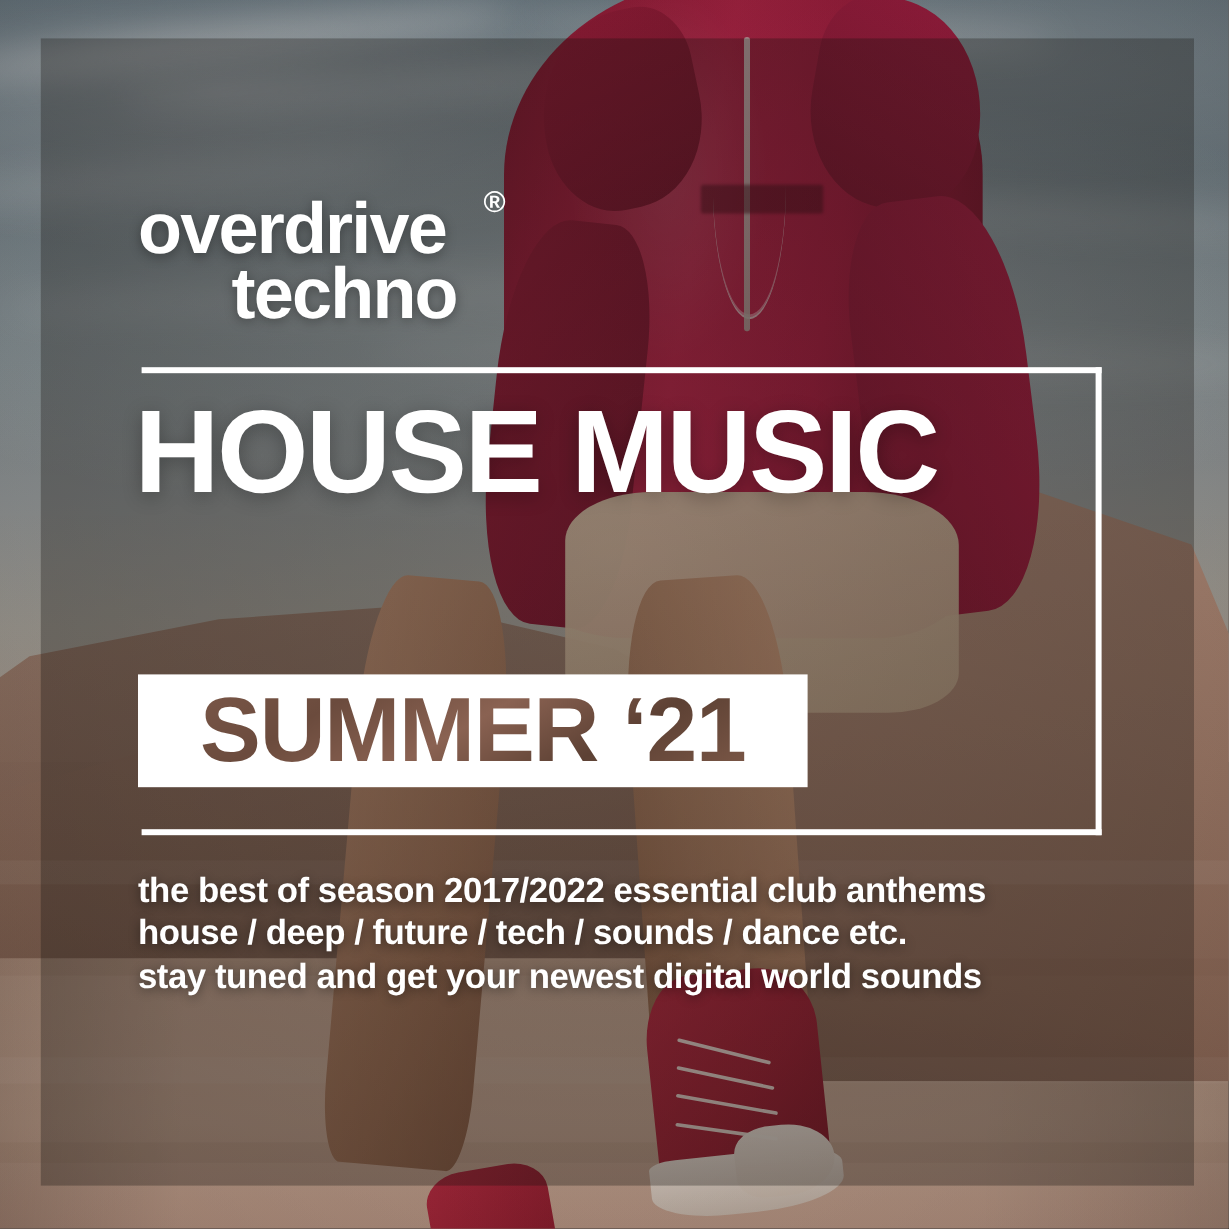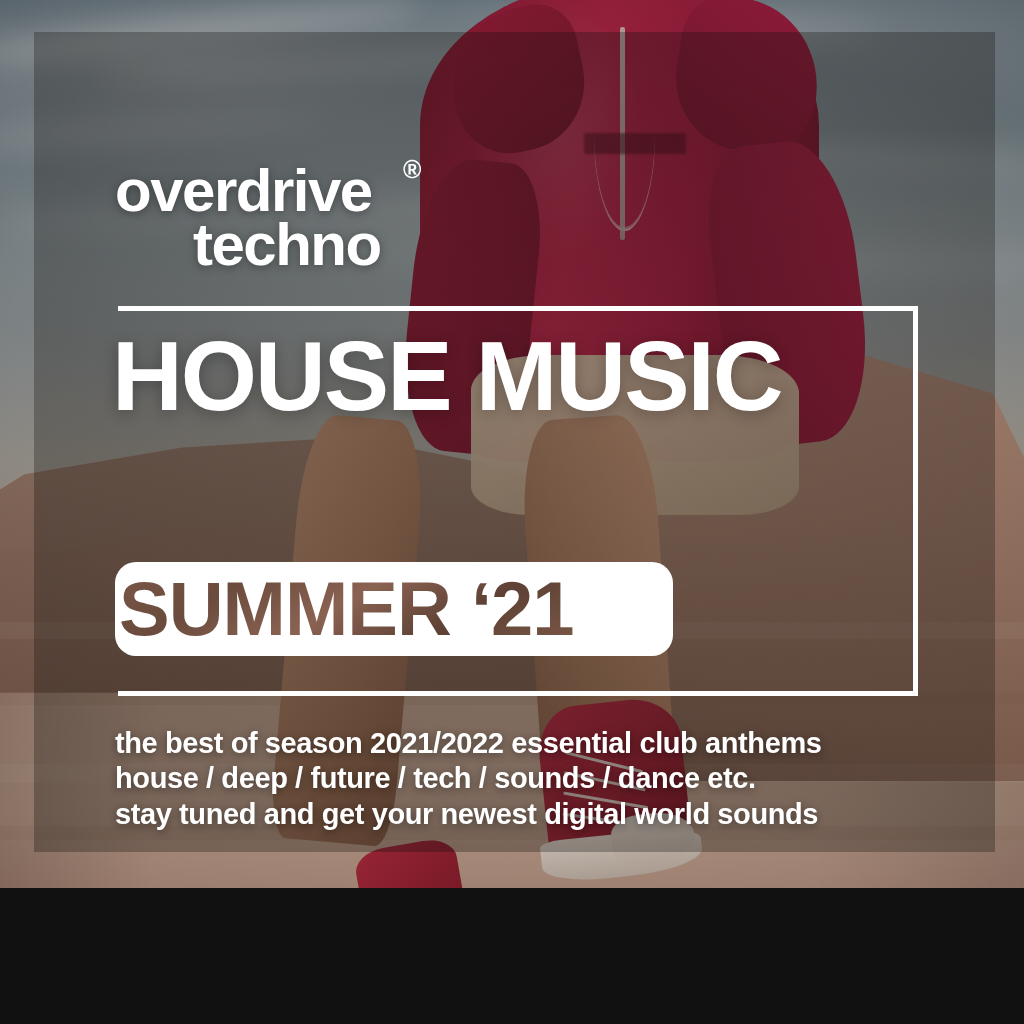--- a/index.html
+++ b/index.html
@@ -5,21 +5,21 @@
   * { margin:0; padding:0; box-sizing:border-box; }
   html,body{ background:#111; }
   body{
     font-family:"Liberation Sans", sans-serif;
     -webkit-font-smoothing:antialiased;
   }
 
   
   #cover{
     position:relative;
-    width:1024px; height:888px;
+    width:1024px; height:1024px;
     overflow:hidden;
     background:#8d7f78;
   }
 
   
   .bg{ position:absolute; inset:0; overflow:hidden; }
 
   
   .sky{
     position:absolute; left:0; top:0; width:100%; height:62%;
@@ -234,21 +234,21 @@
     letter-spacing:-2px;
     text-transform:uppercase;
     text-shadow:0 3px 16px rgba(0,0,0,.28);
   }
   .headline .hl2{ display:block; }
 
   
   .badge{
     position:absolute; left:115px; top:562px; width:558px; height:94px;
     background:#fff;
-    display:flex; align-items:center; justify-content:flex-start;border-radius:21px;
+    display:flex; align-items:center; justify-content:center;
   }
   .badge-text{
     font-weight:700;
     font-size:76px;
     letter-spacing:-1px;
     line-height:1;
     text-transform:uppercase;
     
     background-image:
       linear-gradient(150deg,#7a5748 0%, #6b4b3d 24%, #8a6252 48%, #5d4134 72%, #7d5948 100%);
@@ -339,19 +339,19 @@
 
     <div class="headline">
       <span class="hl2">HOUSE MUSIC</span>
     </div>
 
     <div class="badge">
       <div class="badge-text">SUMMER ‘21</div>
     </div>
 
     <div class="tagline">
-      <span>the best of season 2021/2022 essential club anthems</span>
+      <span>the best of season 2017/2022 essential club anthems</span>
       <span>house / deep / future / tech / sounds / dance etc.</span>
       <span>stay tuned and get your newest digital world sounds</span>
     </div>
 
   </div>
 </div>
 
 </body></html>

